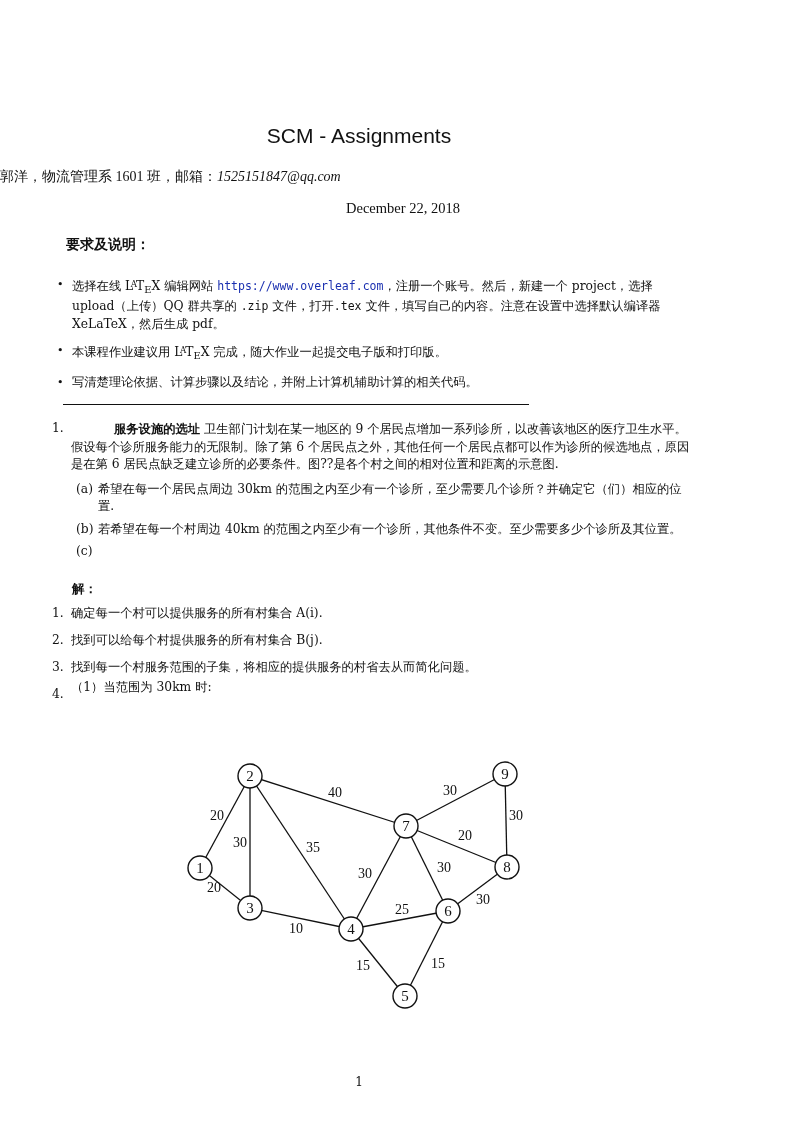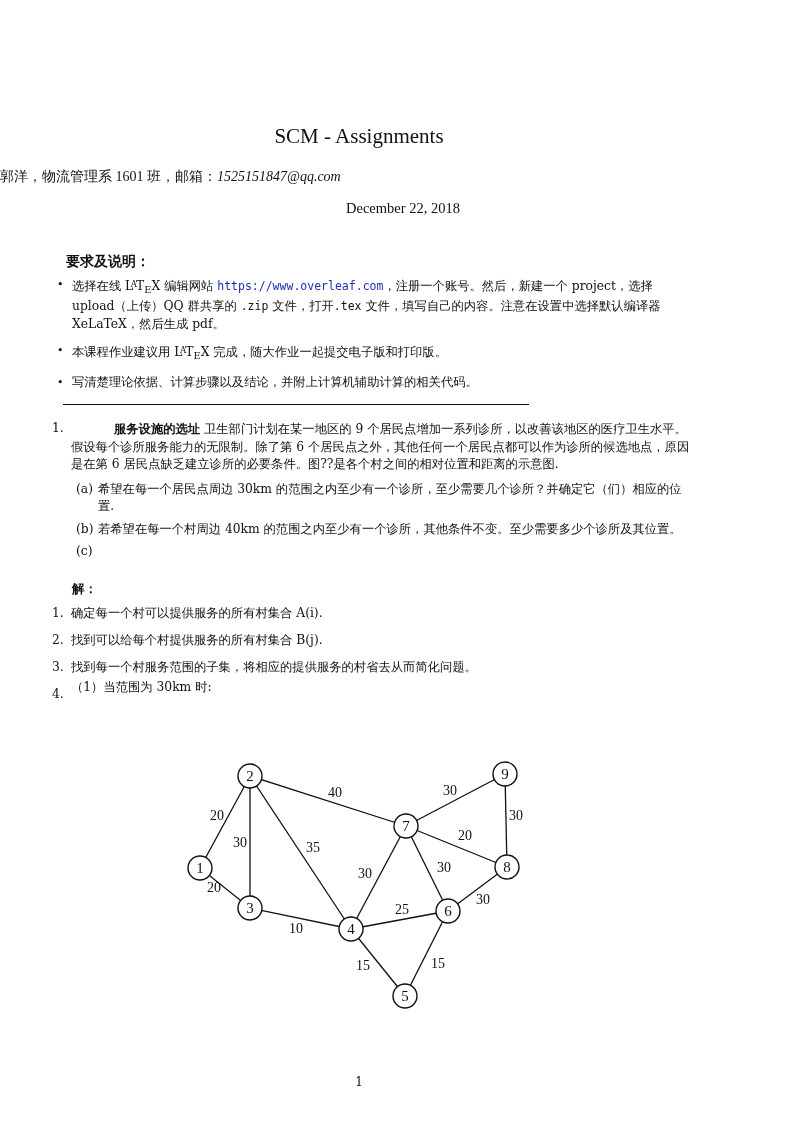--- a/index.html
+++ b/index.html
@@ -1,26 +1,26 @@
 <!DOCTYPE html>
 <html><head>
 <meta charset="utf-8">
 <style>
   html, body { margin: 0; padding: 0; background: #ffffff; }
   body { width: 794px; height: 1123px; position: relative; overflow: hidden;
          font-family: "DejaVu Serif", "Liberation Serif", serif; color: #111; }
   .abs { position: absolute; }
   .title { left: 0; width: 718px; top: 124px; text-align: center; font-size: 21px;
-           font-family: Liberation Serif, serif; }
+           font-family: Liberation Sans, sans-serif; }
   .author { left: 0; width: 718px; top: 168px; text-align: left; font-size: 14px;
             font-family: "Liberation Serif", "DejaVu Serif", serif; }
   .author .email { font-style: italic; }
   .date { left: 0; width: 718px; top: 200px; text-align: center; font-size: 14.5px;
           font-family: "Liberation Serif", serif; margin-left: 44px; }
-  .req-heading { left: 66px; top: 253px; font-size: 14px; font-weight: bold; }
+  .req-heading { left: 66px; top: 236px; font-size: 14px; font-weight: bold; }
   .bullets { left: 56px; top: 276px; width: 630px; font-size: 12.3px; line-height: 17.5px; }
   .bullet { position: relative; padding-left: 16px; margin-bottom: 9px; }
   .bullet::before { content: "•"; position: absolute; left: 1px; top: 0; font-size: 11px; }
   .tt { font-family: "DejaVu Sans Mono", "Liberation Mono", monospace; font-size: 11.5px; }
   .link { color: #1a2fb0; }
   .rule { left: 63px; top: 404px; width: 466px; height: 0; border-top: 1px solid #111; }
   .problem { left: 52px; top: 420px; width: 640px; font-size: 12.3px; line-height: 17.5px; }
   .num { position: absolute; left: 0; }
   .problem .body { padding-left: 19px; }
   .problem .bold { font-weight: bold; margin-left: 43px; }

